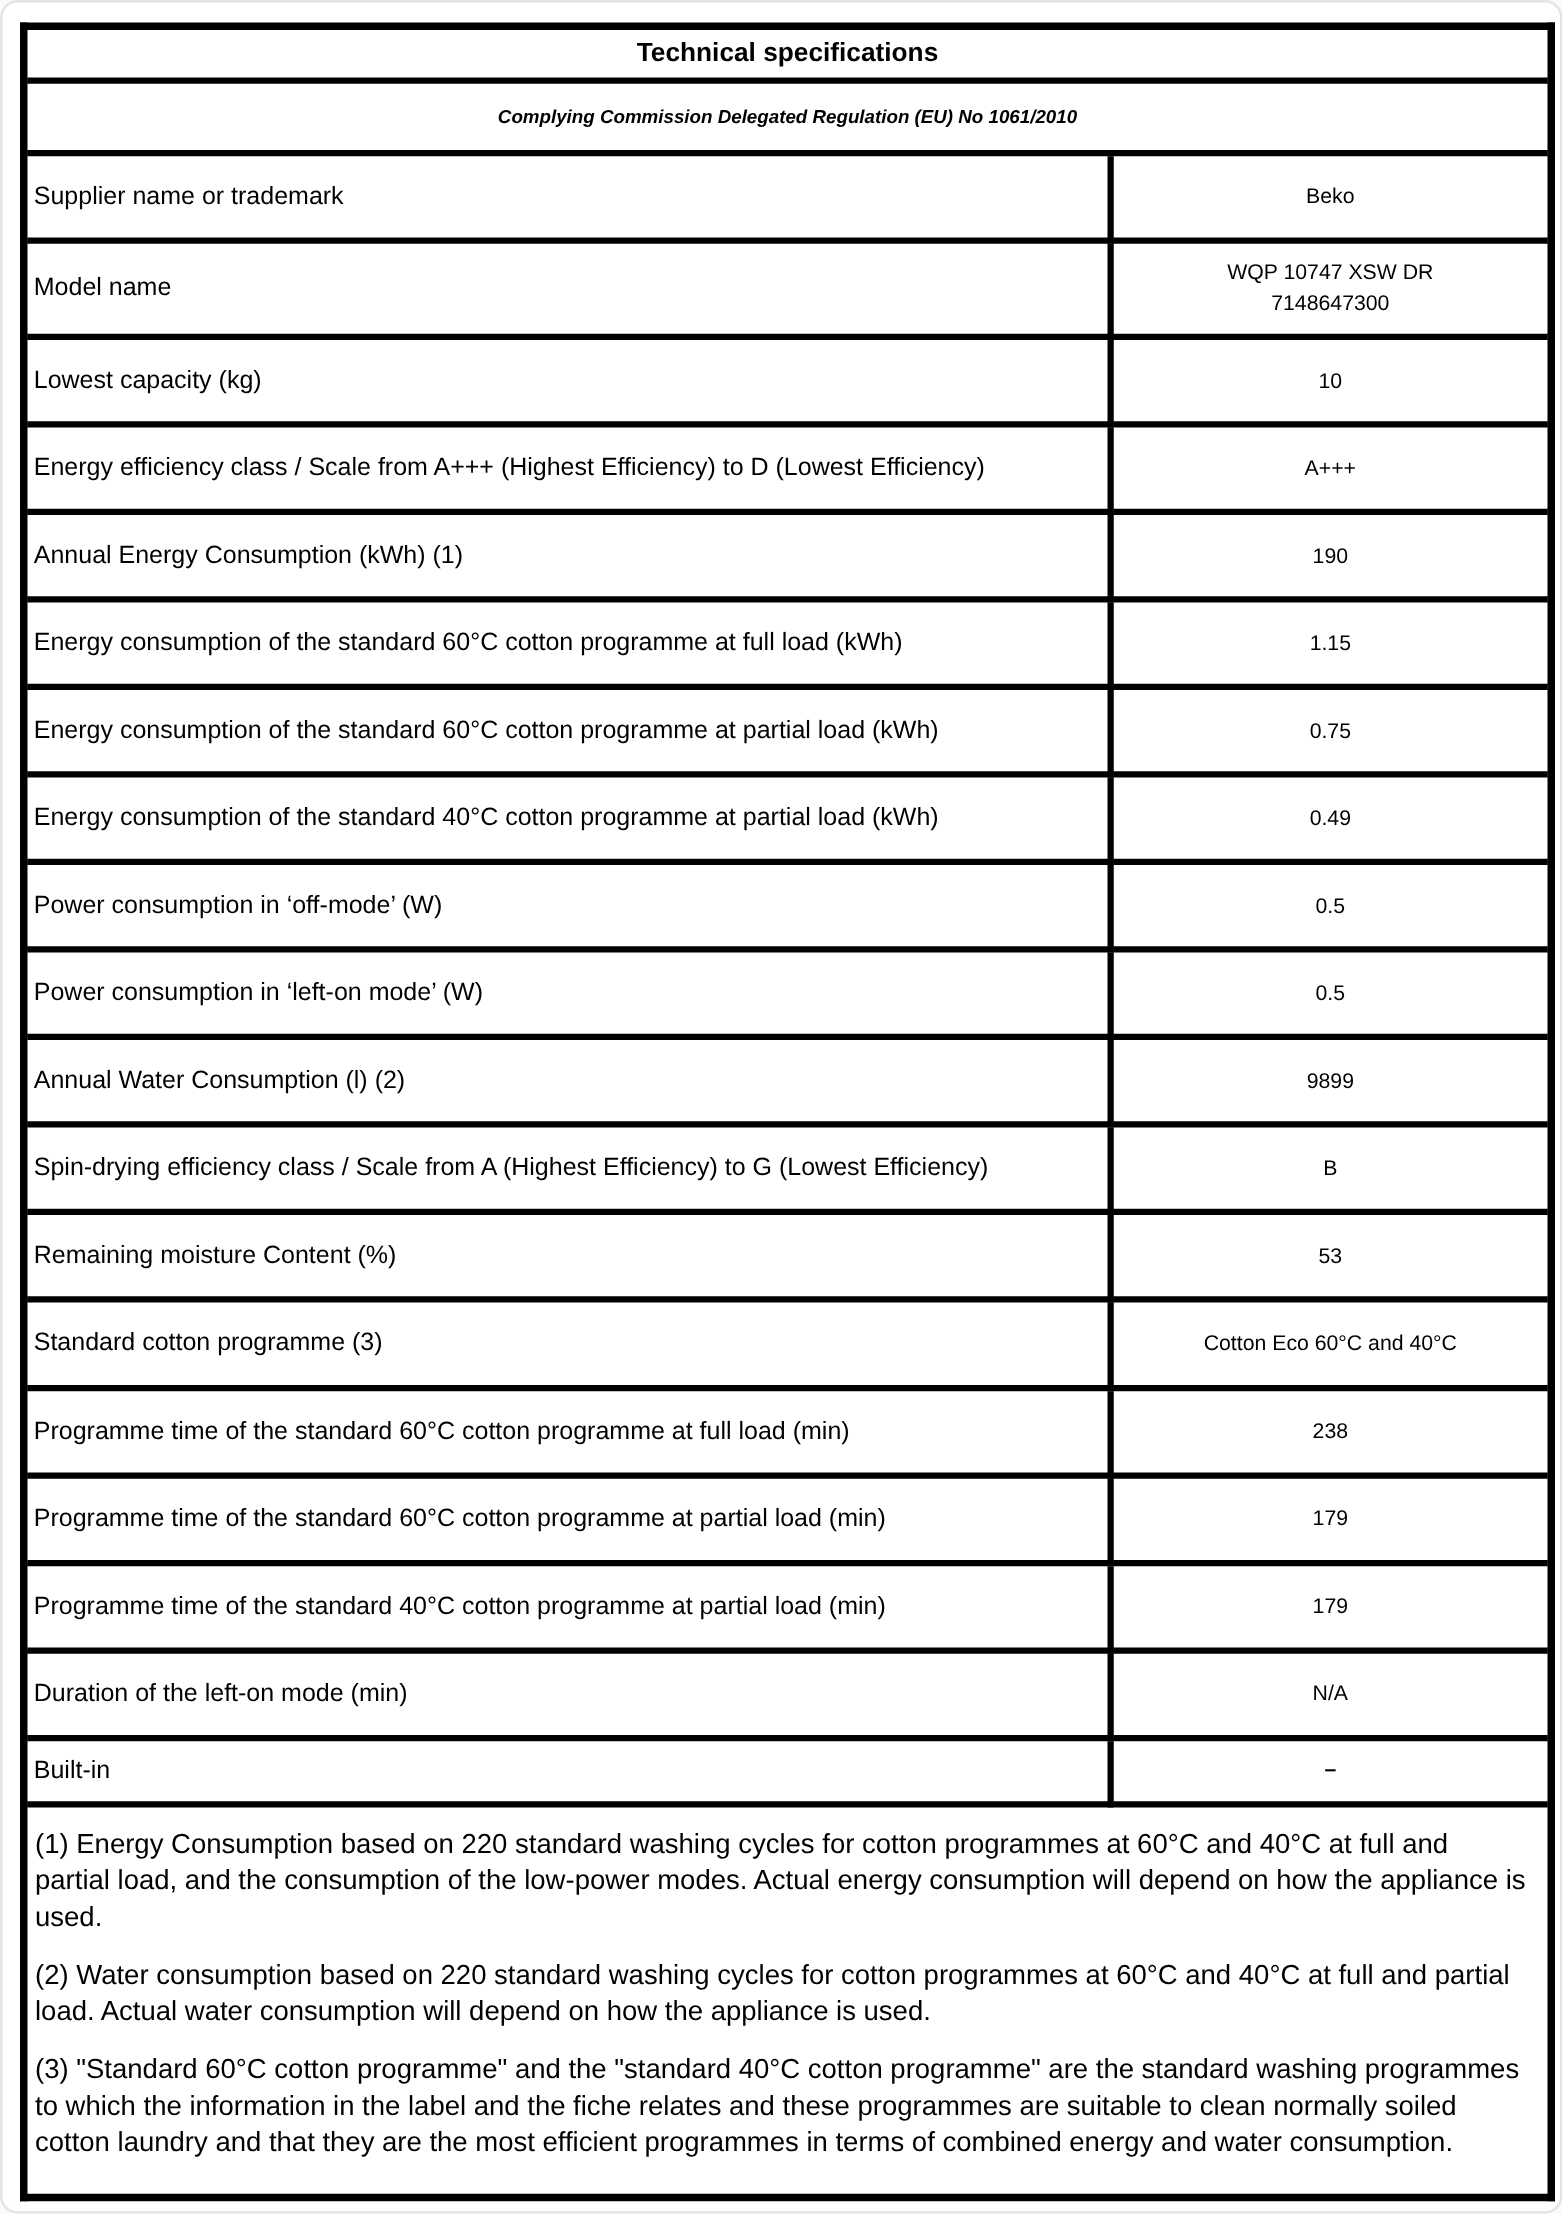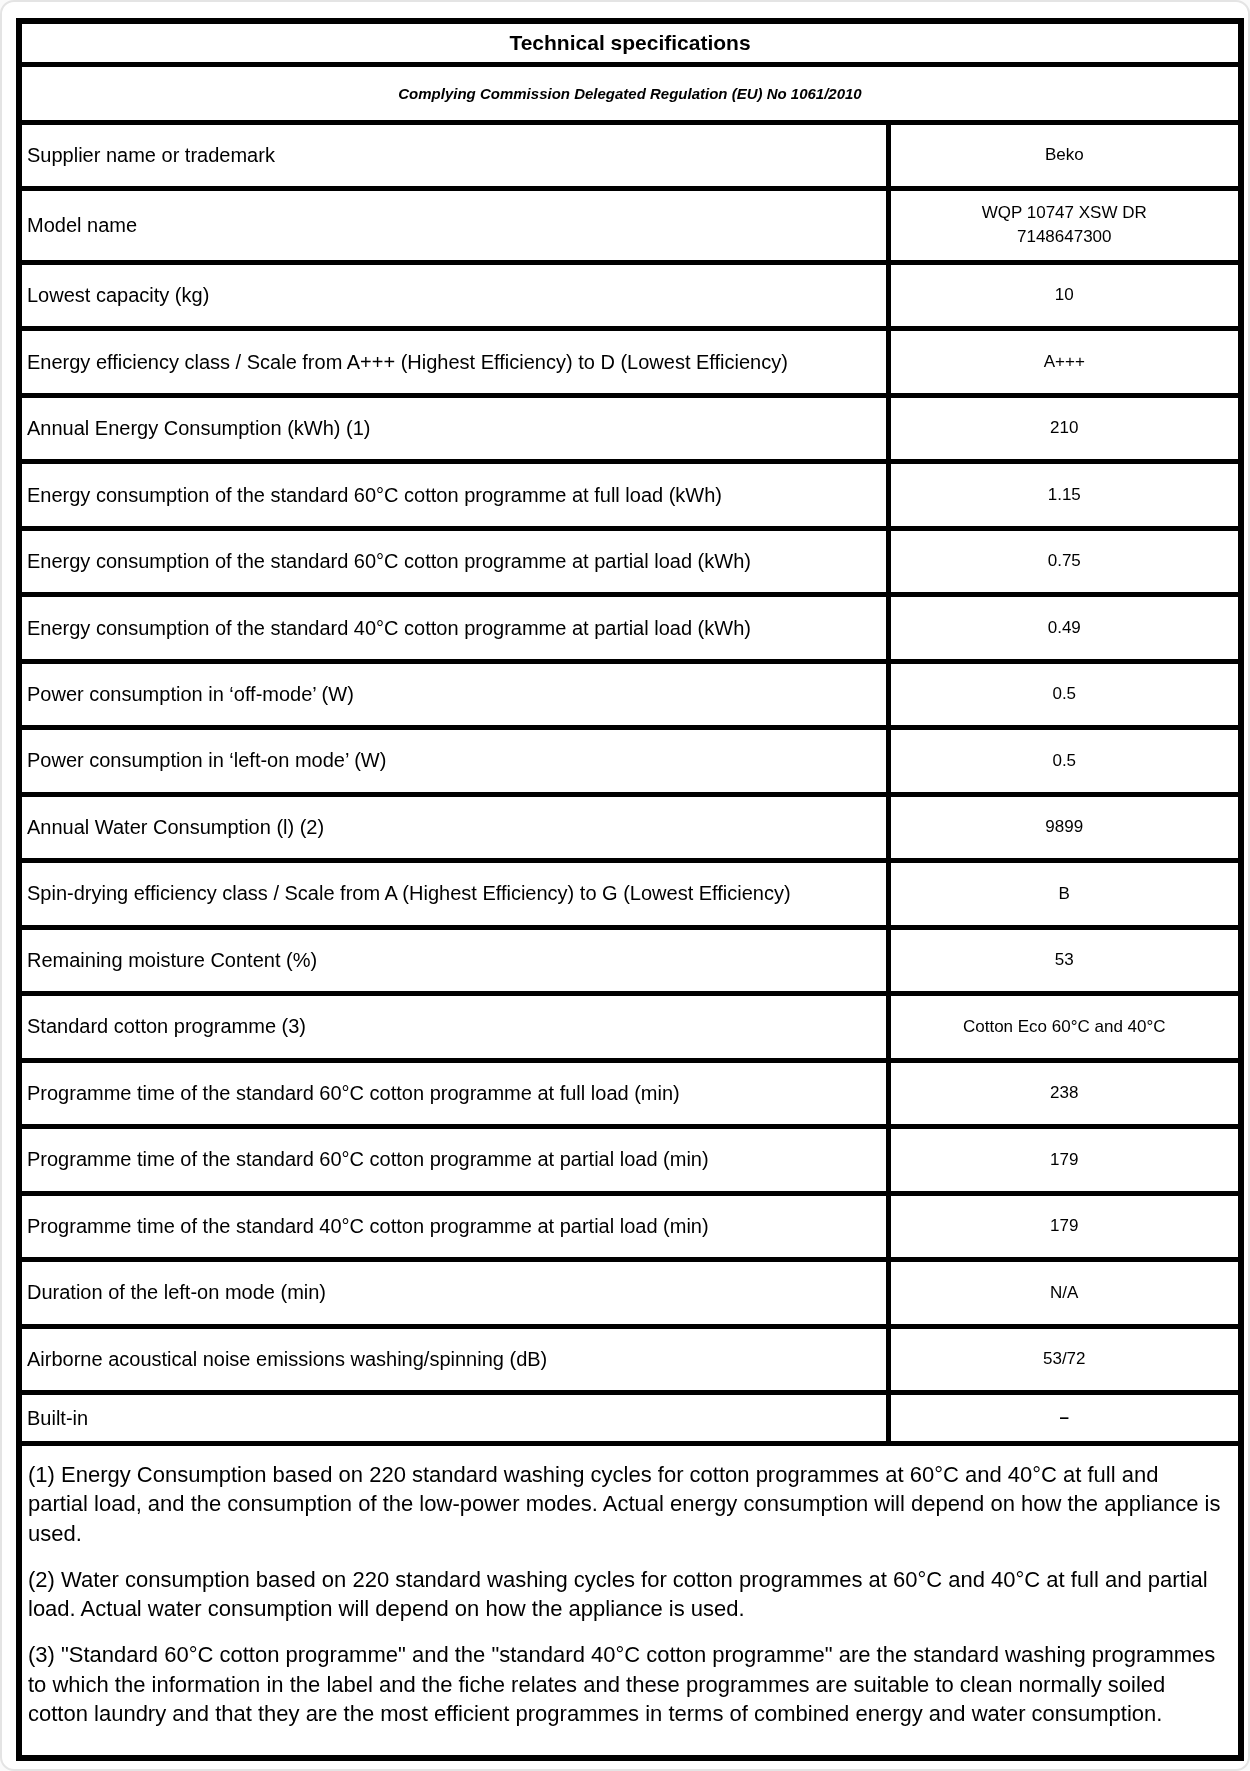--- a/index.html
+++ b/index.html
@@ -92,21 +92,21 @@
         <tr data-name="spec-row-rated-capacity">
           <td class="label-cell" data-name="spec-label">Lowest capacity (kg)</td>
           <td class="value-cell" data-name="spec-value">10</td>
         </tr>
         <tr data-name="spec-row-energy-efficiency-class">
           <td class="label-cell" data-name="spec-label">Energy efficiency class /  Scale from A+++ (Highest Efficiency) to D (Lowest Efficiency)</td>
           <td class="value-cell" data-name="spec-value">A+++</td>
         </tr>
         <tr data-name="spec-row-annual-energy-consumption">
           <td class="label-cell" data-name="spec-label">Annual Energy Consumption (kWh) (1)</td>
-          <td class="value-cell" data-name="spec-value">210</td>
+          <td class="value-cell" data-name="spec-value">190</td>
         </tr>
         <tr data-name="spec-row-energy-60-full-load">
           <td class="label-cell" data-name="spec-label">Energy consumption of the standard 60°C cotton programme at full load  (kWh)</td>
           <td class="value-cell" data-name="spec-value">1.15</td>
         </tr>
         <tr data-name="spec-row-energy-60-partial-load">
           <td class="label-cell" data-name="spec-label">Energy consumption of the standard 60°C cotton programme at partial load (kWh)</td>
           <td class="value-cell" data-name="spec-value">0.75</td>
         </tr>
         <tr data-name="spec-row-energy-40-partial-load">
@@ -146,24 +146,20 @@
           <td class="value-cell" data-name="spec-value">179</td>
         </tr>
         <tr data-name="spec-row-time-40-partial-load">
           <td class="label-cell" data-name="spec-label">Programme time of the standard 40°C cotton programme at partial load (min)</td>
           <td class="value-cell" data-name="spec-value">179</td>
         </tr>
         <tr data-name="spec-row-left-on-duration">
           <td class="label-cell" data-name="spec-label">Duration of the left-on mode (min)</td>
           <td class="value-cell" data-name="spec-value">N/A</td>
         </tr>
-        <tr data-name="spec-row-noise-emissions">
-          <td class="label-cell" data-name="spec-label">Airborne acoustical noise emissions washing/spinning (dB)</td>
-          <td class="value-cell" data-name="spec-value">53/72</td>
-        </tr>
         <tr data-name="spec-row-built-in">
           <td class="label-cell" data-name="spec-label">Built-in</td>
           <td class="value-cell" data-name="spec-value">–</td>
         </tr>
       </tbody>
     <tfoot>
       <tr class="footnotes-row" data-name="footnotes-row">
         <td colspan="2" class="footnotes-cell" data-name="footnotes-section">
           <p data-name="footnote-1">(1) Energy Consumption based on 220 standard washing cycles for cotton programmes at 60°C and 40°C at full and partial load, and the consumption of the low-power modes. Actual energy consumption will depend on how the appliance is used.</p>
           <p data-name="footnote-2">(2) Water consumption based on 220 standard washing cycles for cotton programmes at 60°C and 40°C at full and partial load. Actual water consumption will depend on how the appliance is used.</p>

